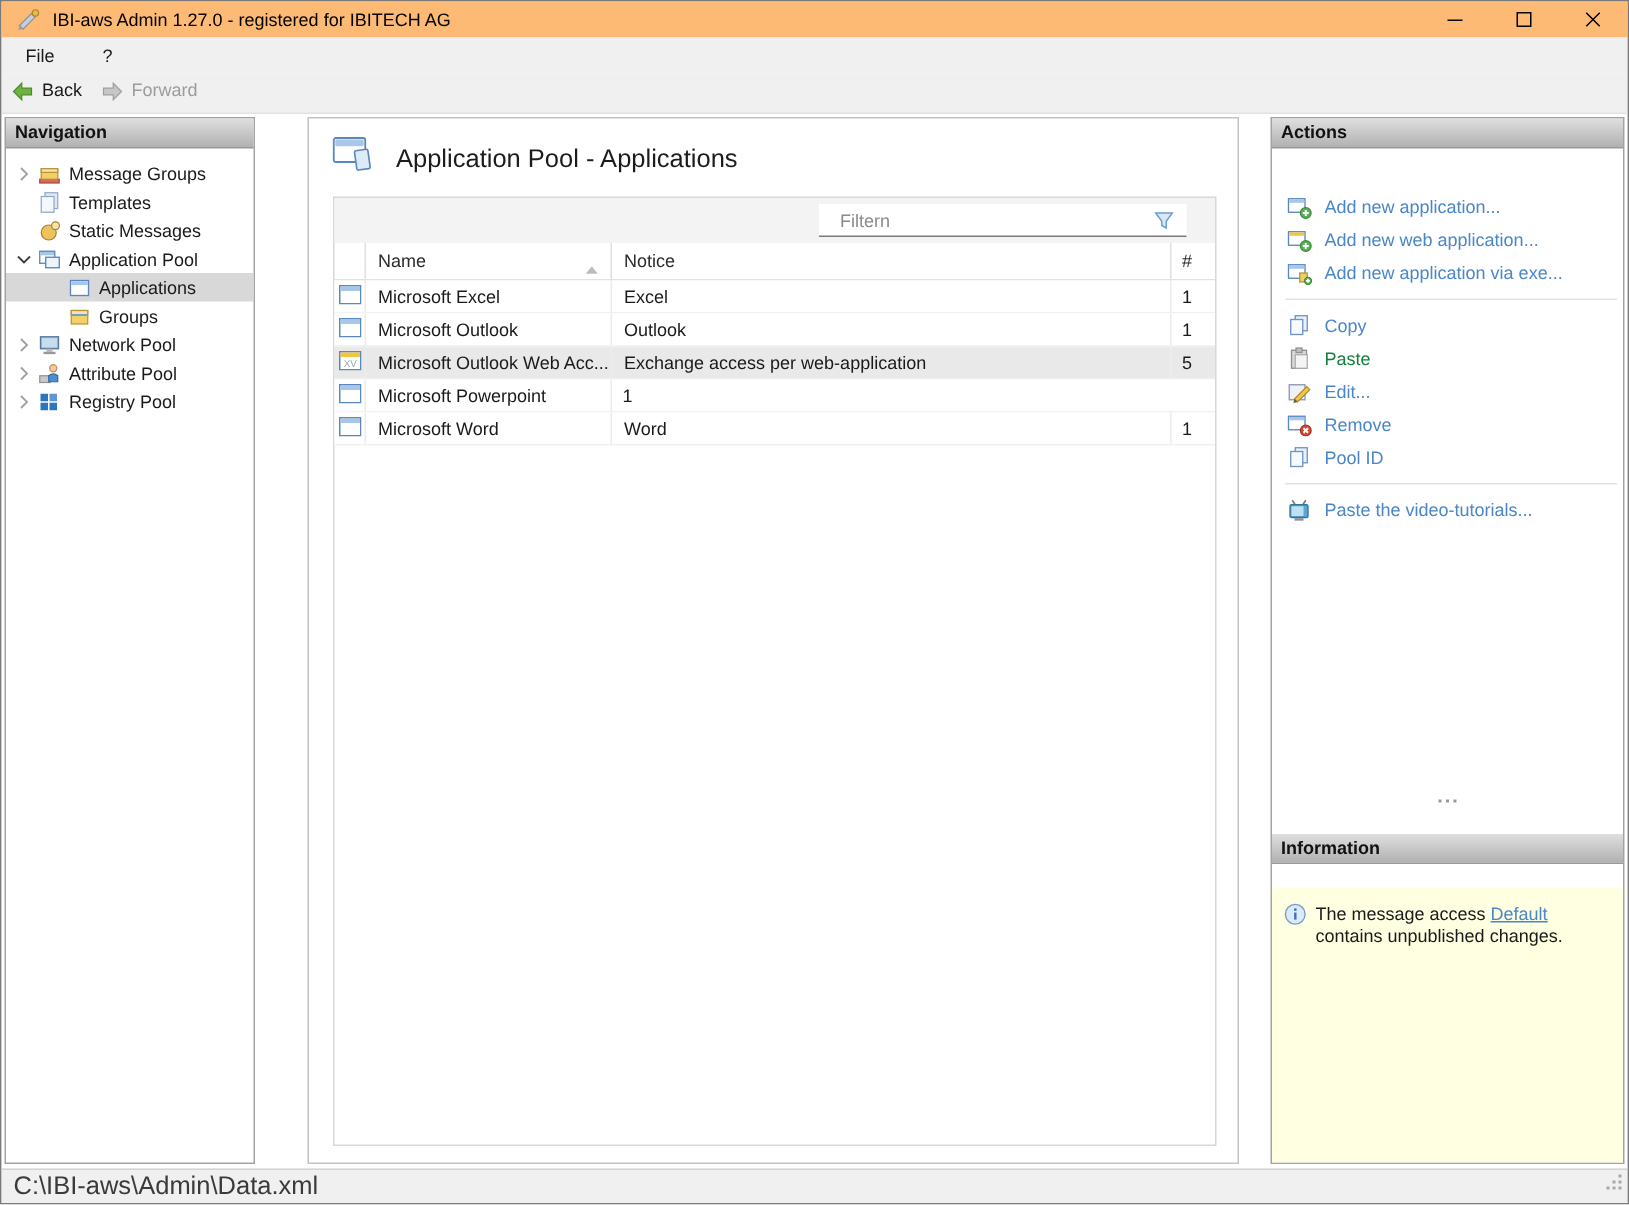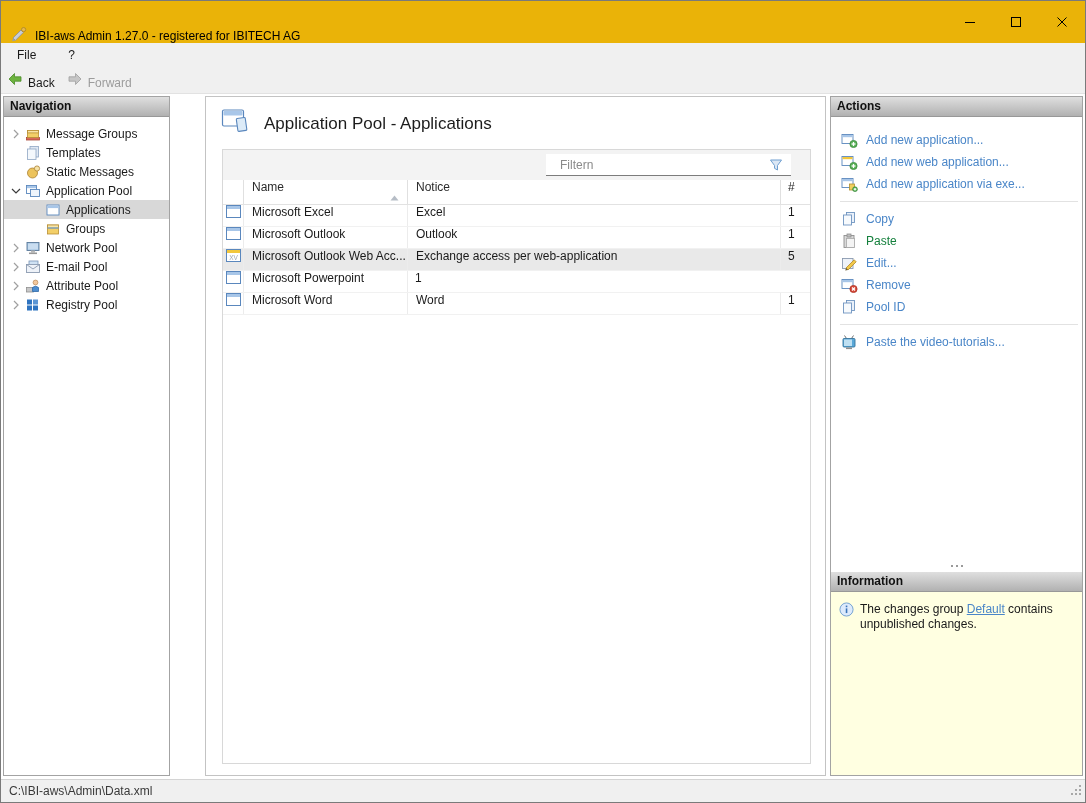--- a/index.html
+++ b/index.html
@@ -3,41 +3,41 @@
 <meta charset="utf-8">
 <style>
   * { box-sizing: border-box; margin: 0; padding: 0; }
   html,body { width:1086px; height:803px; }
   body { font-family:"Liberation Sans", sans-serif; background:#fff; }
 
   .window { width:1086px; height:803px; border:1px solid #7a7a7a; background:#fff;
             display:flex; flex-direction:column; overflow:hidden; }
 
   
-  .titlebar { height:42px; flex:none; display:flex; align-items:flex-end; background:#eab308; }
+  .titlebar { height:24px; flex:none; display:flex; align-items:center; background:#fdba74; }
   .app-icon { margin-left:9px; width:18px; height:18px; flex:none; }
   .title-text { margin-left:7px; font-size:12px; color:#000; }
   .win-buttons { margin-left:auto; display:flex; height:100%; }
   .win-btn { width:46px; height:100%; display:flex; align-items:center; justify-content:center; cursor:default; }
 
   
   .menubar { height:24px; flex:none; background:#f0f0f0; display:flex; align-items:center;
              padding-left:16px; gap:32px; font-size:12px; color:#1a1a1a; }
   .menu-item { cursor:default; }
   .toolbar { height:27px; flex:none; background:#f0f0f0; display:flex; align-items:center;
              gap:12px; padding-left:6px; font-size:12px; border-bottom:1px solid #e2e2e2; }
-  .tool-btn { display:flex; align-items:flex-end; gap:5px; color:#1a1a1a; cursor:default; }
+  .tool-btn { display:flex; align-items:flex-start; gap:5px; color:#1a1a1a; cursor:default; }
   .tool-btn.disabled { color:#9c9c9c; }
 
   
   .content { position:relative; flex:1; background:#fff; }
   .panel { position:absolute; top:2px; bottom:3px; background:#fff; }
   .nav-panel { left:2px; width:167px; border:1px solid #a3a3a3; }
   .main-panel { left:204px; width:621px; border:1px solid #c3c3c3; }
-  .right-panel { left:829px; right:2px; border:1px solid #a3a3a3; display:flex; flex-direction:column; }
+  .right-panel { left:846px; right:2px; border:1px solid #a3a3a3; display:flex; flex-direction:column;gap:16px; }
 
   .panel-header { height:20px; line-height:19px; padding:0 6px; font-size:12px; font-weight:bold;
                   color:#111; background:linear-gradient(#dfdfdf,#b1b1b1); border-bottom:1px solid #989898; flex:none; }
 
   
   .tree { padding-top:7px; }
   .tree-row { height:19px; display:flex; align-items:center; font-size:12px; color:#1a1a1a;
               padding-left:4px; cursor:default; white-space:nowrap; }
   .tree-row.child { padding-left:24px; }
   .tree-row.selected { background:#d8d8d8; }
@@ -51,21 +51,21 @@
   .filter-bar { height:30px; background:#f3f3f3; position:relative; }
   .filter-box { position:absolute; top:4px; right:19px; width:245px; height:22px; background:#fff; border-bottom:1px solid #7c7c7c; }
   .filter-box input { width:100%; height:100%; border:none; outline:none; background:transparent;
                       font-size:12px; padding:0 30px 0 14px; color:#333; font-family:inherit; }
   .filter-box input::placeholder { color:#8a8a8a; }
   .funnel { position:absolute; right:7px; top:3px; cursor:pointer; }
 
   .thead { display:flex; height:25px; align-items:center; border-bottom:1px solid #e2e2e2; font-size:12px; color:#2b2b2b; }
   .trow  { display:flex; height:22px; align-items:center; border-bottom:1px solid #f1f1f1; font-size:12px; color:#1a1a1a; background:#fff; }
   .trow.selected { background:#e9e9e9; }
-  .c { height:100%; display:flex; align-items:flex-start; }
+  .c { height:100%; display:flex; align-items:center; }
   .ci { width:21px; justify-content:center; border-right:1px solid #ececec; }
   .cn { width:164px; padding-left:8px; border-right:1px solid #ececec; position:relative; white-space:nowrap; overflow:hidden; }
   .cno { flex:1; padding-left:8px; border-right:1px solid #ececec; }
   .cc { width:29px; padding-left:7px; }
   .thead .ci, .thead .cn, .thead .cno { border-right-color:#e0e0e0; }
   .sort { position:absolute; right:8px; top:10px; }
 
   
   .actions-list { flex:1; padding-top:12px; display:flex; flex-direction:column; overflow:hidden; }
   .action-item { height:22px; flex:none; display:flex; align-items:center; gap:8px; padding-left:10px;
@@ -76,21 +76,21 @@
   .splitter { margin-top:auto; height:12px; flex:none; display:flex; align-items:center; justify-content:center; gap:3px; cursor:row-resize; }
   .splitter i { width:2px; height:2px; background:#9a9a9a; display:block; }
 
   .info-body { height:183px; flex:none; background:#ffffe1; padding:10px 16px 0 8px; display:flex;
                gap:6px; font-size:12px; line-height:15px; color:#1a1a1a; }
   .info-icon { flex:none; }
   .info-link { color:#4a86c8; text-decoration:underline; cursor:pointer; }
 
   
   .statusbar { height:23px; flex:none; background:#f0f0f0; border-top:1px solid #d4d4d4;
-               display:flex; align-items:center; font-size:12px; color:#3a3a3a; padding-left:8px; position:relative; }
+               display:flex; align-items:center; font-size:17px; color:#3a3a3a; padding-left:8px; position:relative; }
   .grip { position:absolute; right:2px; bottom:2px; }
 </style>
 </head>
 <body>
 
 <div class="window">
 
   <div class="titlebar">
     <span class="app-icon">
       <svg width="18" height="18" viewBox="0 0 18 18">
@@ -237,35 +237,20 @@
               <svg width="16" height="16" viewBox="0 0 16 16">
                 <rect x="2" y="2.5" width="12" height="8" fill="#9fc0e0" stroke="#5a7a9a" stroke-width="0.9"></rect>
                 <rect x="3" y="3.5" width="10" height="6" fill="#c9ddf0"></rect>
                 <rect x="6" y="10.5" width="4" height="2" fill="#b8b8b8"></rect>
                 <rect x="4" y="12.5" width="8" height="1.6" fill="#989898"></rect>
               </svg>
             </span>
           <span>Network Pool</span>
         </div>
 
-        <div class="tree-row">
-          <span class="chev">
-              <svg width="14" height="14" viewBox="0 0 14 14">
-                <polyline points="5,3 9,7 5,11" fill="none" stroke="#a0a0a0" stroke-width="1.2"></polyline>
-              </svg>
-            </span>
-          <span class="t-icon">
-              <svg width="16" height="16" viewBox="0 0 16 16">
-                <rect x="4" y="2" width="9" height="7" fill="#cfe2f4" stroke="#7a96b8" stroke-width="0.8"></rect>
-                <rect x="1.5" y="5.5" width="13" height="8" fill="#eef2f8" stroke="#8a9ab0" stroke-width="0.9"></rect>
-                <path d="M1.5 5.5 L8 10 L14.5 5.5" fill="none" stroke="#8a9ab0" stroke-width="0.9"></path>
-              </svg>
-            </span>
-          <span>E-mail Pool</span>
-        </div>
 
         <div class="tree-row">
           <span class="chev">
               <svg width="14" height="14" viewBox="0 0 14 14">
                 <polyline points="5,3 9,7 5,11" fill="none" stroke="#a0a0a0" stroke-width="1.2"></polyline>
               </svg>
             </span>
           <span class="t-icon">
               <svg width="16" height="16" viewBox="0 0 16 16">
                 <rect x="1.5" y="9.5" width="7" height="4.5" fill="#c8c8c8" stroke="#909090" stroke-width="0.8"></rect>
@@ -552,21 +537,21 @@
 
       <div class="panel-header">Information</div>
       <div class="info-body">
         <span class="info-icon">
           <svg width="15" height="15" viewBox="0 0 16 16">
               <circle cx="8" cy="8" r="7" fill="#ddeafc" stroke="#6f9fd0" stroke-width="1"></circle>
               <rect x="7.2" y="6.8" width="1.7" height="5" fill="#3a74b8"></rect>
               <rect x="7.2" y="3.8" width="1.7" height="1.8" fill="#3a74b8"></rect>
             </svg>
         </span>
-        <p><span>The changes group </span><span class="info-link">Default</span><span> contains unpublished changes.</span></p>
+        <p><span>The message access </span><span class="info-link">Default</span><span> contains unpublished changes.</span></p>
       </div>
     </div>
 
   </div>
 
   <div class="statusbar">
     <span>C:\IBI-aws\Admin\Data.xml</span>
     <span class="grip">
       <svg width="13" height="13" viewBox="0 0 13 13">
         <rect x="9" y="1" width="2" height="2" fill="#a8a8a8"></rect>

